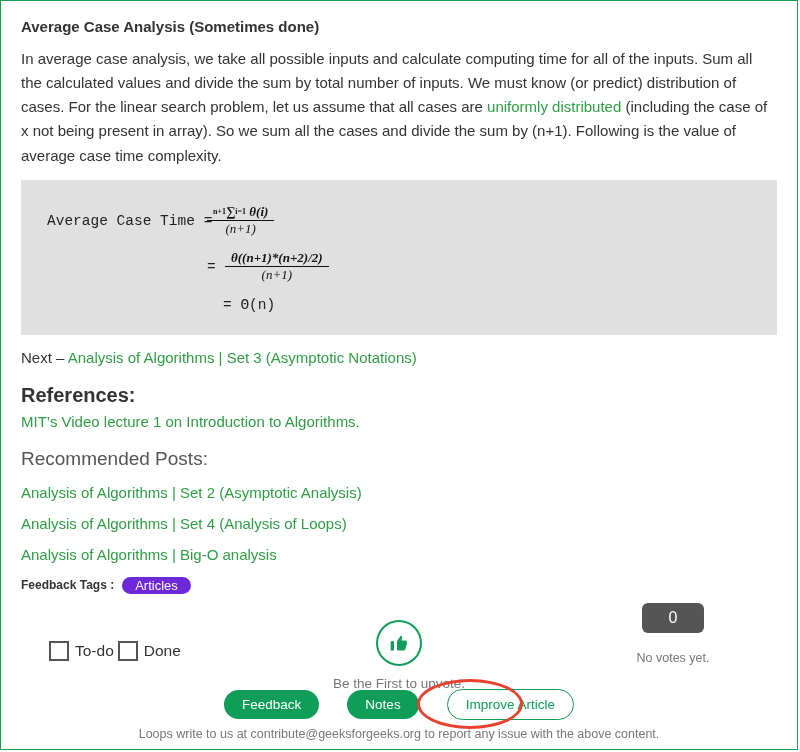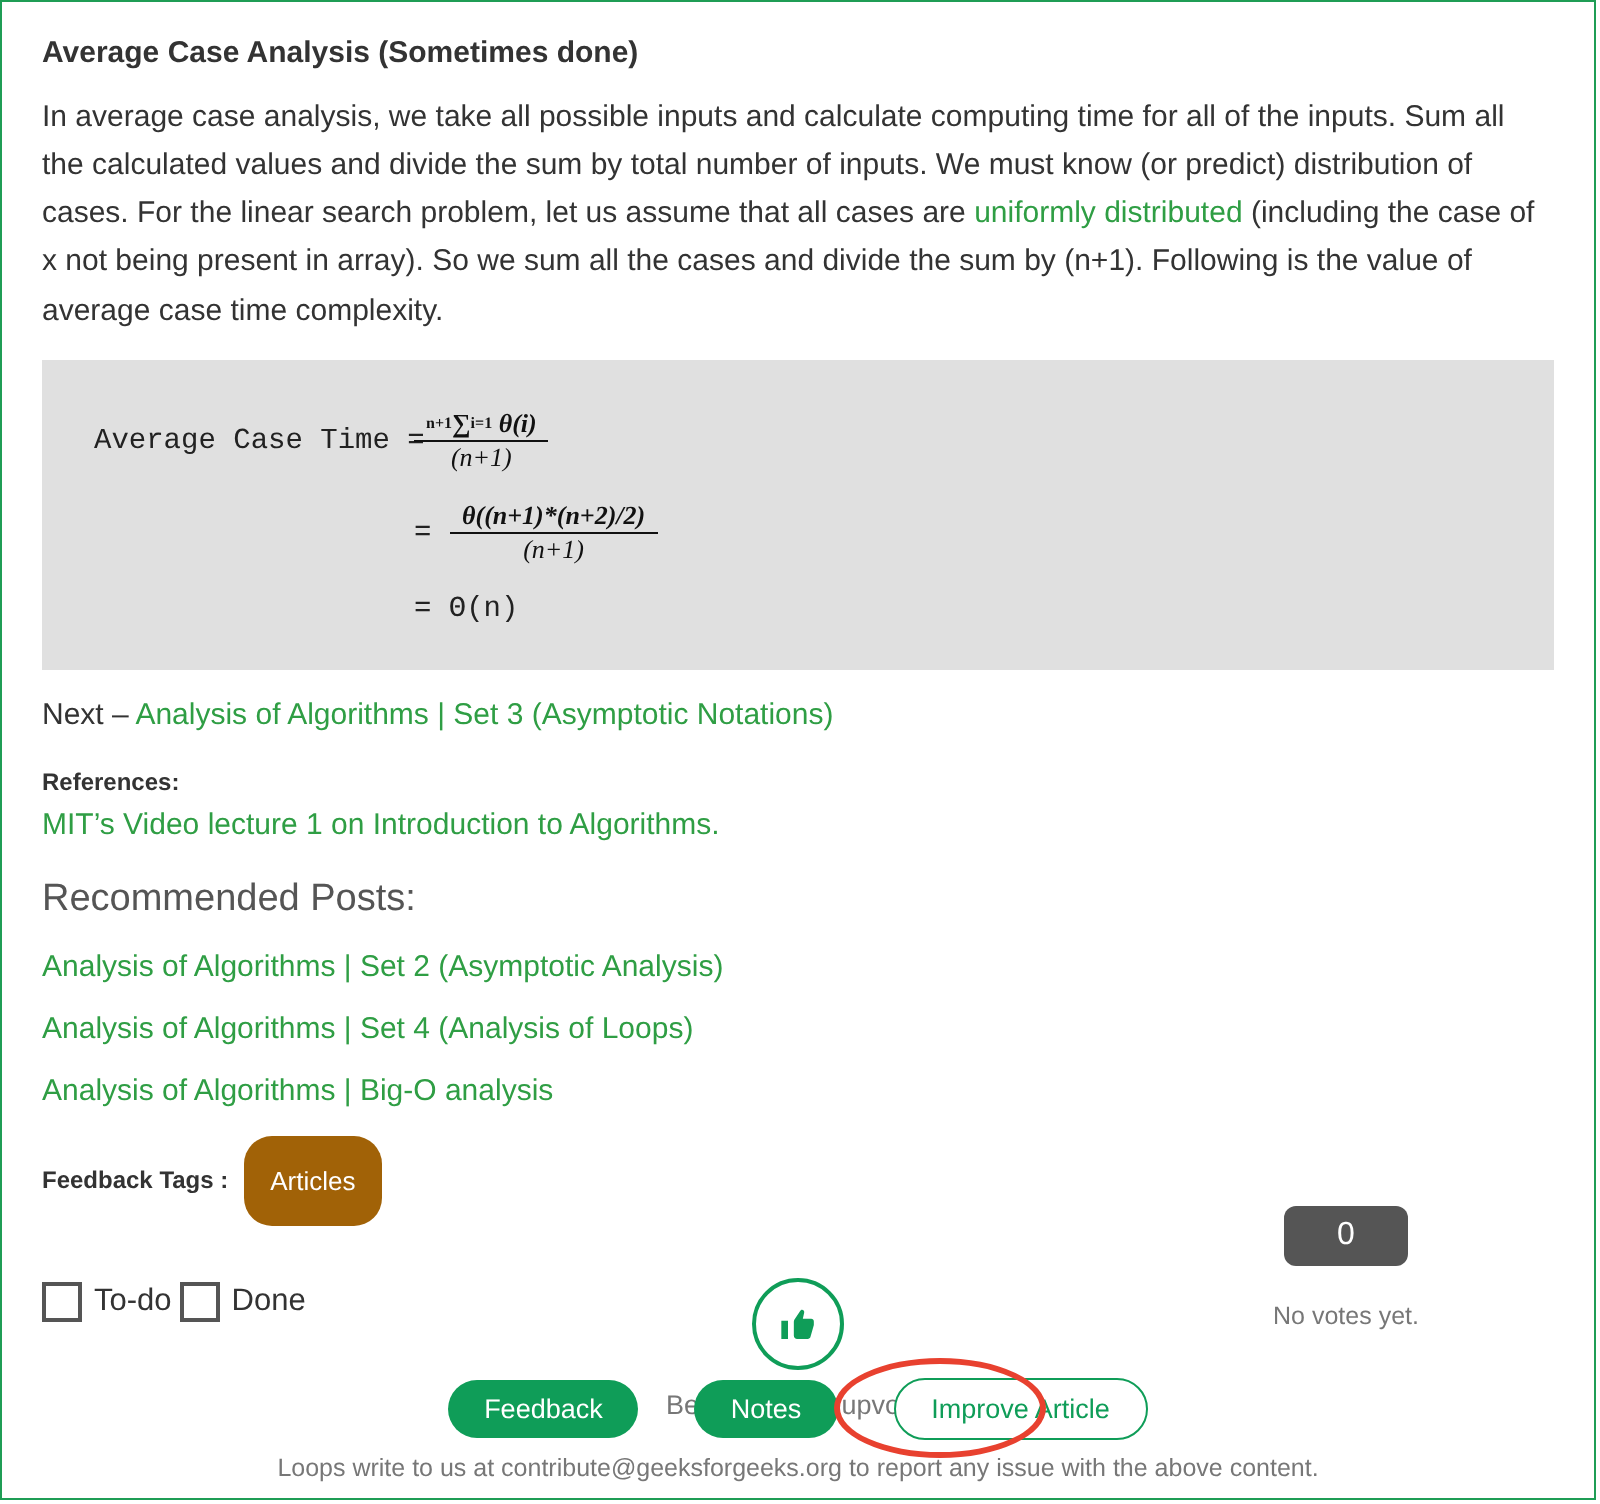--- a/index.html
+++ b/index.html
@@ -101,21 +101,21 @@
     cursor: pointer;
     margin-top: 37px;
   }
   .next-line {
     font-size: 15px;
     color: #333333;
     margin: 2px 0 18px 0;
   }
   .ref-head {
     font-weight: bold;
-    font-size: 12px;
+    font-size: 20px;
     color: #333333;
     margin: 0 0 6px 0;
   }
   .ref-link {
     font-size: 15px;
     margin: 0 0 18px 0;
   }
   .rec-head {
     font-size: 19px;
     color: #555555;
@@ -130,25 +130,25 @@
     align-items: center;
     margin: 12px 0 0 0;
   }
   .tags-label {
     font-size: 12px;
     font-weight: bold;
     color: #333333;
     margin-right: 8px;
   }
   .tag-pill {
-    background: #a16207;
+    background: #6d28d9;
     color: #ffffff;
     font-size: 13px;
     border-radius: 14px;
-    padding: 15px 13px;
+    padding: 1px 13px;
     display: inline-block;
   }
   .upvote-wrap {
     text-align: center;
     margin-top: 26px;
   }
   .thumb-circle {
     width: 42px;
     height: 42px;
     border: 2px solid #0f9d58;
@@ -182,21 +182,21 @@
     margin: 0 auto;
     text-align: center;
   }
   .votes-note {
     font-size: 12.5px;
     color: #777777;
     margin-top: 18px;
   }
   .todo-row {
     position: absolute;
-    left: 20px;
+    left: 48px;
     top: 640px;
     display: flex;
     align-items: center;
   }
   .checkbox {
     width: 20px;
     height: 20px;
     border: 2px solid #555555;
     background: #ffffff;
     display: inline-block;
@@ -283,21 +283,21 @@
         </span>
       </div>
       <div class="frow">
         <span class="mono flabel"> </span>
         <span class="mono eqsign">=</span>
         <span class="frac">
           <span class="num">θ((n+1)*(n+2)/2)</span>
           <span class="den">(n+1)</span>
         </span>
       </div>
-      <div class="frow" style="height:30px;">
+      <div class="frow" style="height:30px;gap:16px;">
         <span class="mono flabel"> </span>
         <span class="mono">=  Θ(n)</span>
       </div>
     </div>
 
     <div class="next-line">
       <span>Next – </span><a class="link">Analysis of Algorithms | Set 3 (Asymptotic Notations)</a>
     </div>
 
     <div class="ref-head">References:</div>

